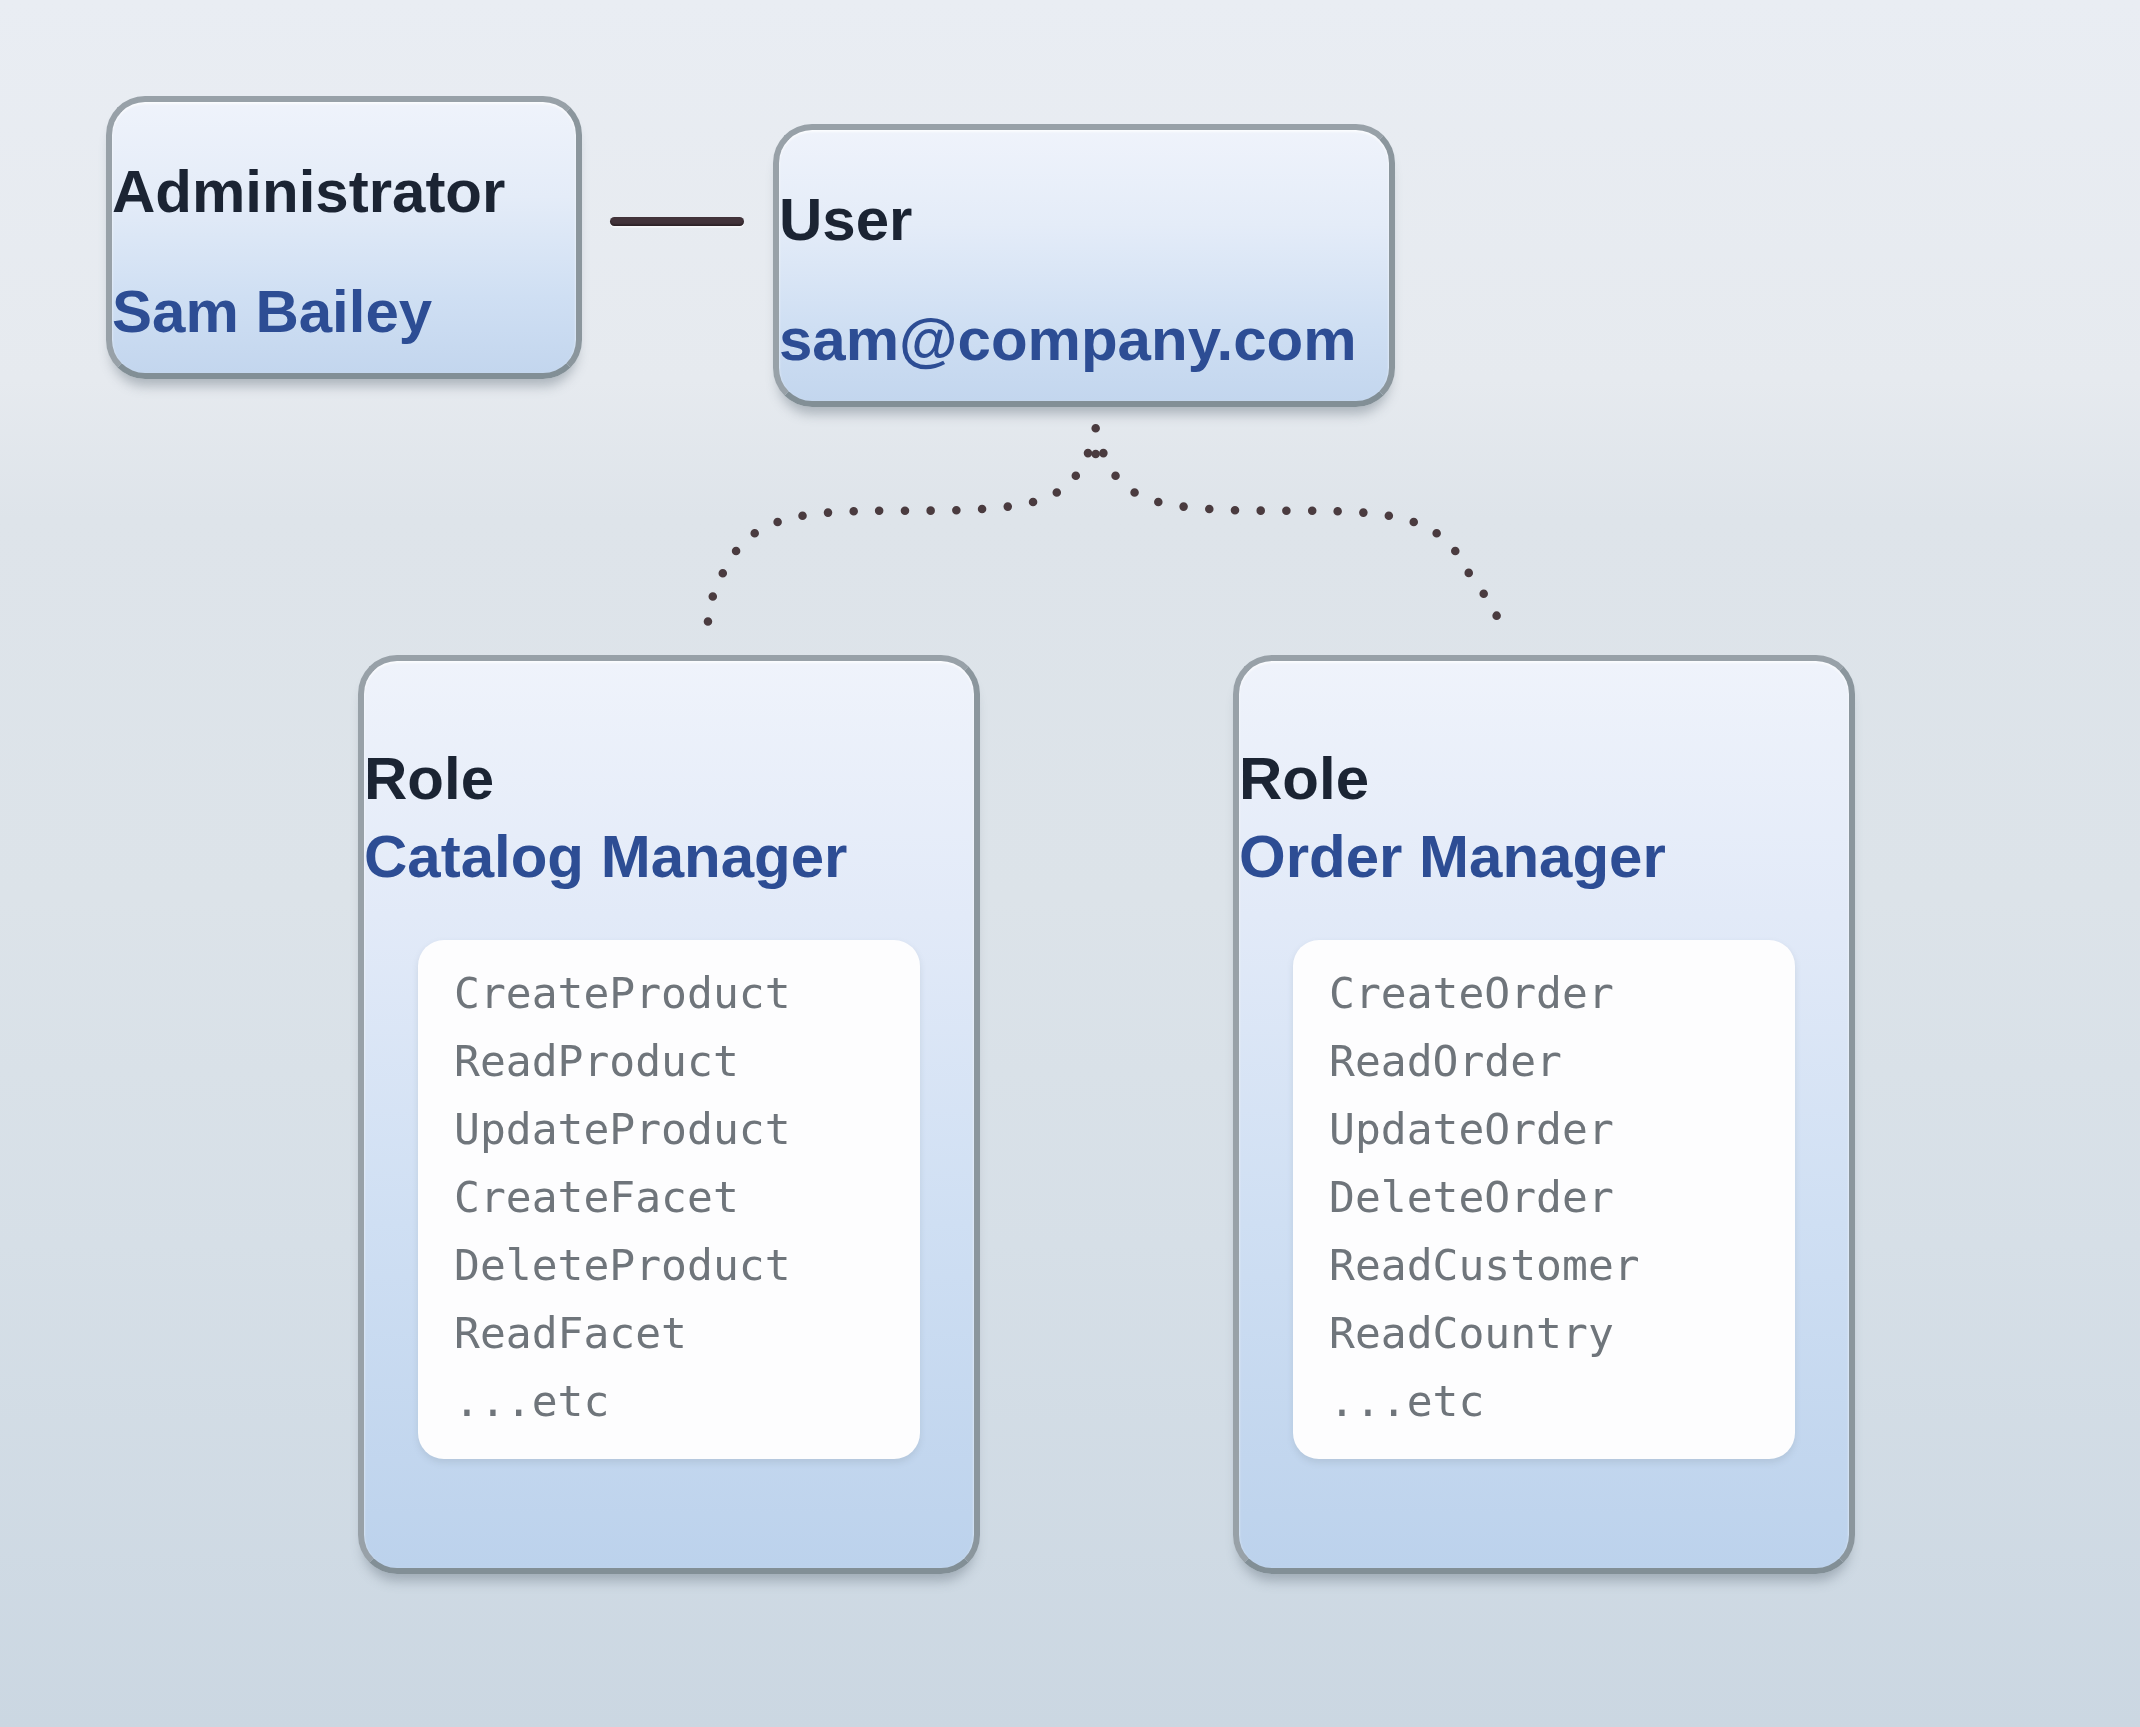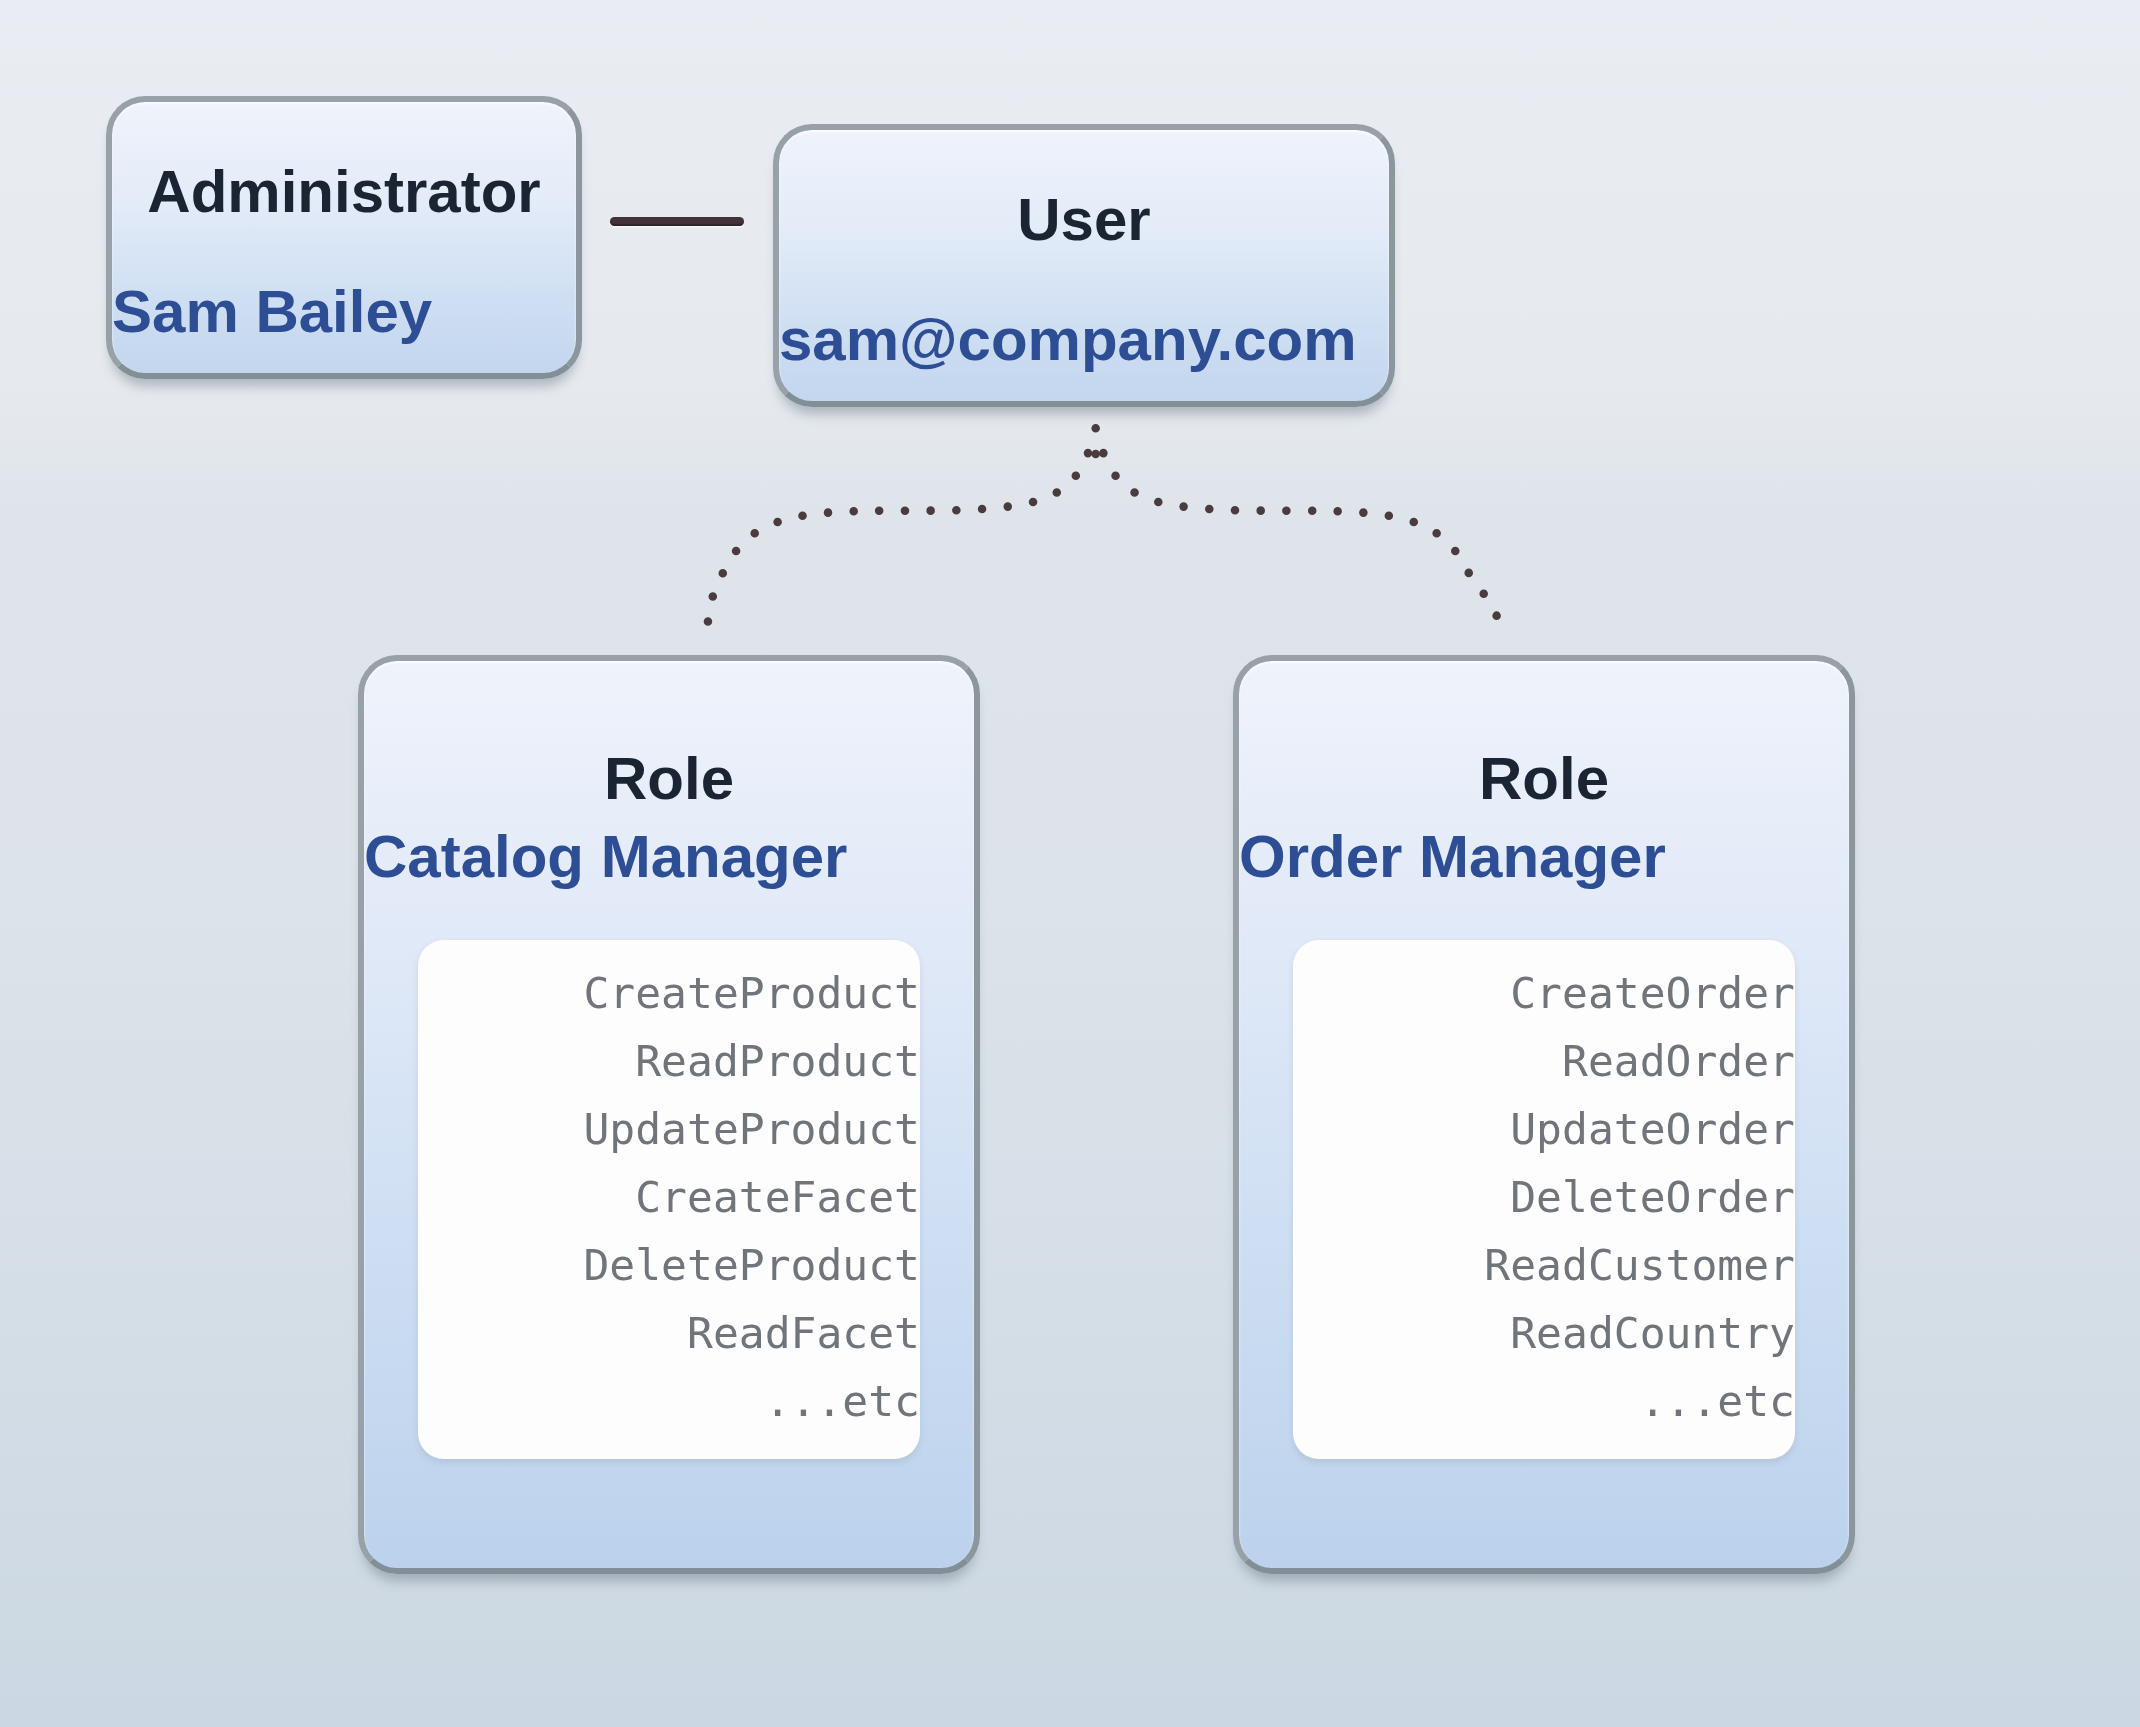--- a/index.html
+++ b/index.html
@@ -21,32 +21,31 @@
     border-radius:39px;
     background:linear-gradient(180deg,#eff3fb 0%,#e4ecf8 35%,#cfdff3 72%,#c3d6ee 100%);
     box-shadow:0 12px 12px -5.1px rgba(104,118,128,0.45),
                inset 0 1.7px 2.6px rgba(255,255,255,0.85);
   }
   .card.role{
     background:linear-gradient(180deg,#eff3fb 0%,#e2eaf8 28%,#cfdff3 62%,#bcd2ec 100%);
   }
   .card-title{
     position:absolute;left:0;right:0;height:68px;line-height:68px;
-    text-align:center;font-weight:bold;font-size:60px;color:#1b2433;
+    font-weight:bold;font-size:60px;color:#1b2433;
   }
   .card-subtitle{
     position:absolute;left:0;right:0;height:68px;line-height:68px;
     text-align:left;font-weight:bold;font-size:60px;color:#2d4d94;
   }
   .perm-box{
     position:absolute;box-sizing:border-box;
     background:#fdfdfe;border-radius:26px;
     box-shadow:0 3.4px 6.8px rgba(110,125,140,0.18);
     padding:19px 0 0 36px;
-    text-align:right;
   }
   .perm-line{
     height:68px;line-height:68px;
     font-family:"DejaVu Sans Mono",monospace;
     font-size:43px;color:#6f757b;white-space:pre;
   }
   #admin-card{left:106px;top:96px;width:476px;height:283px;}
   #user-card{left:773px;top:96px;width:622px;height:283px;margin-top:28px;}
   #role-card-left{left:358px;top:655px;width:622px;height:919px;}
   #role-card-right{left:1233px;top:655px;width:622px;height:919px;}

